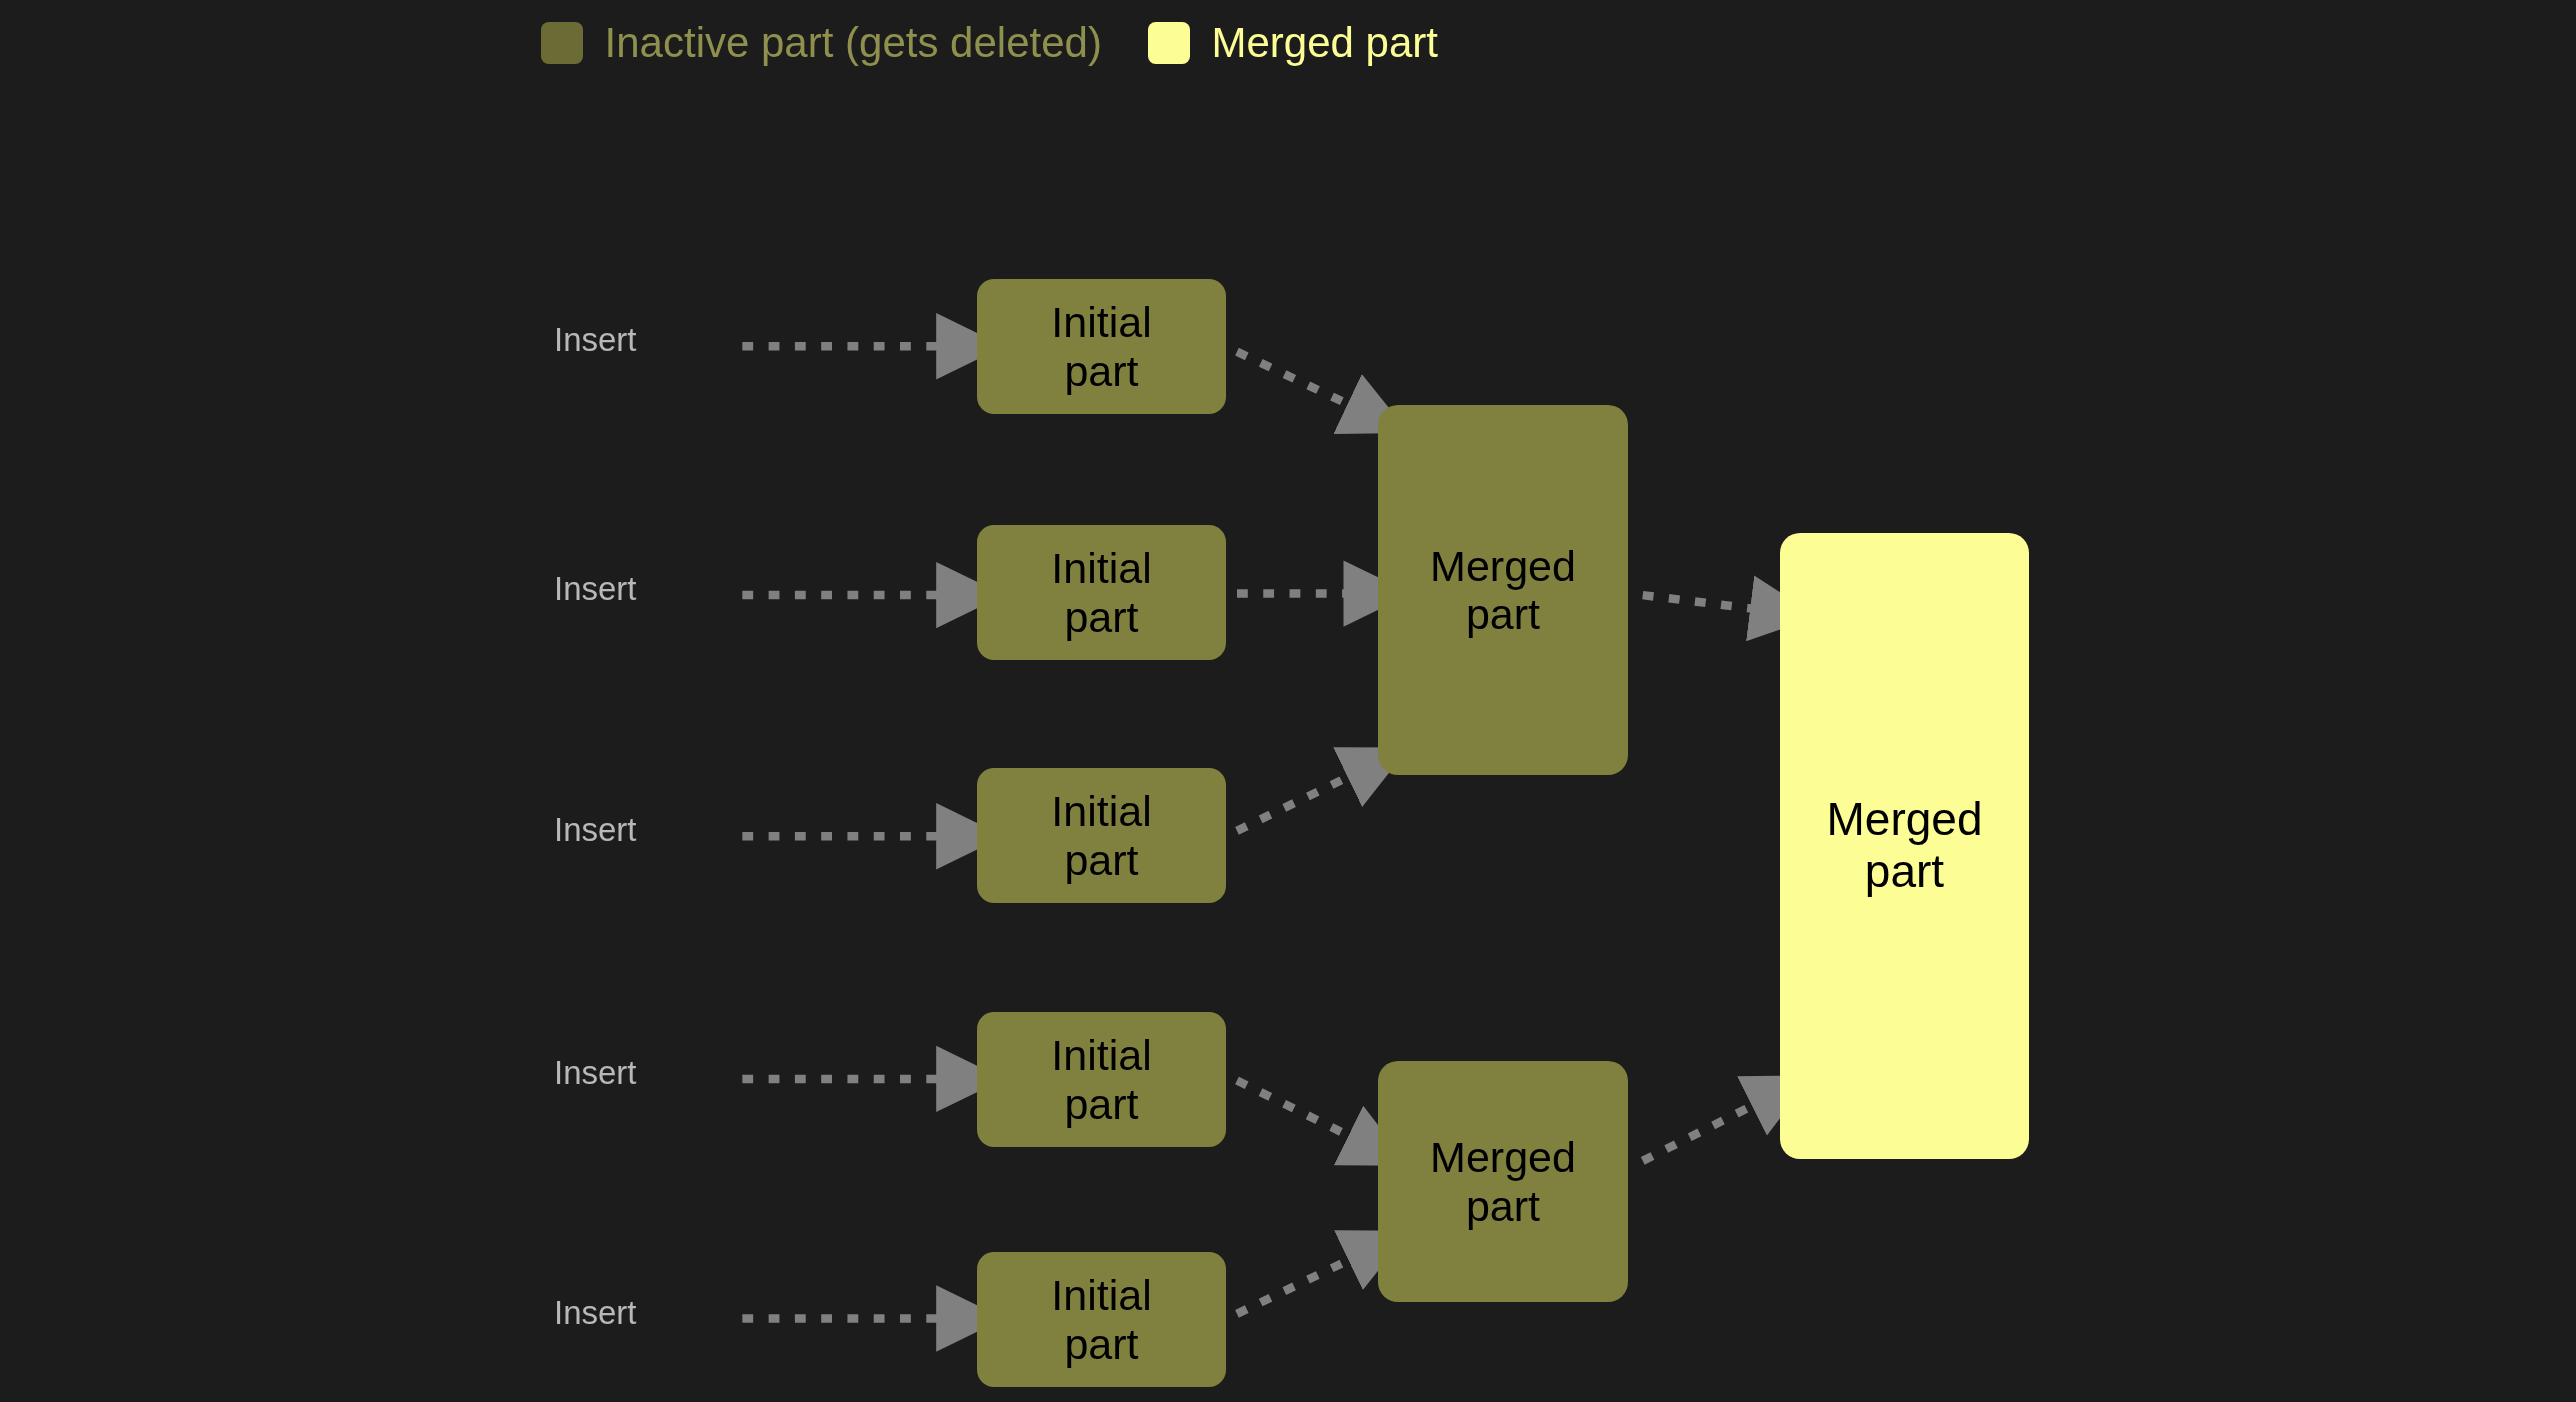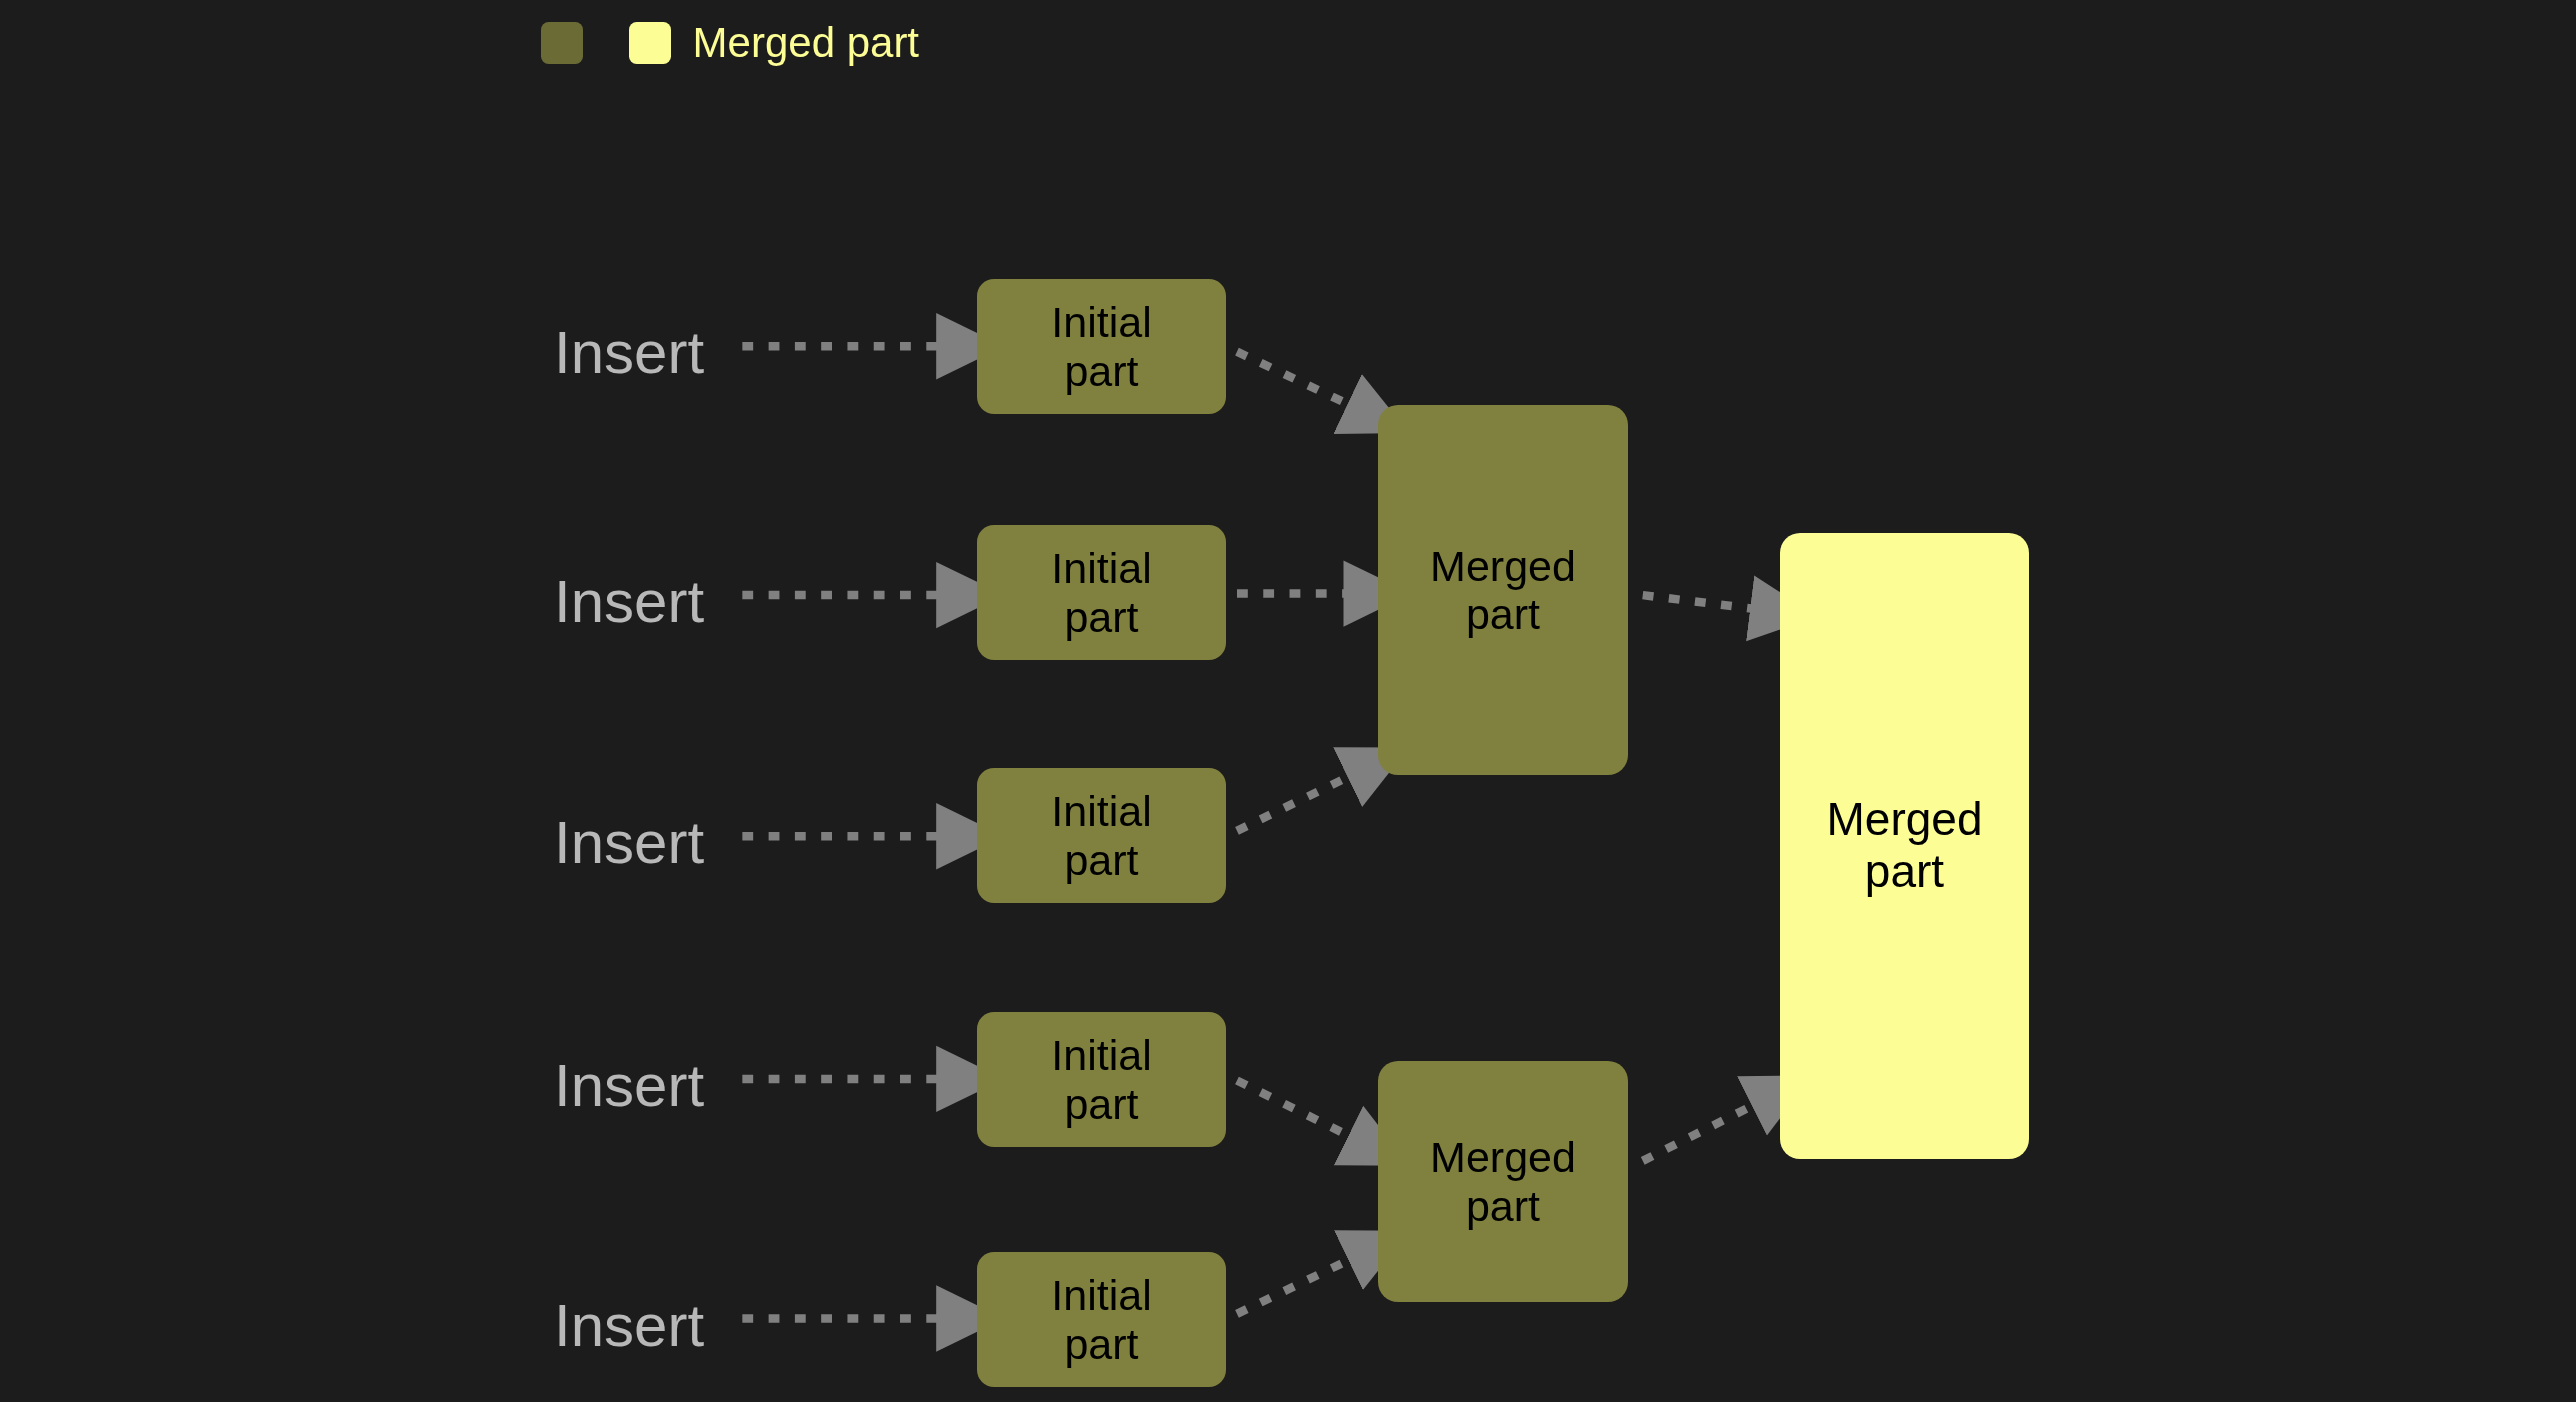--- a/index.html
+++ b/index.html
@@ -65,21 +65,21 @@
     padding: 3.1px 7.7px;
   }
   .node.inactive { background: #80803f; }
   .node.active   { background: #fdfd96; }
   .node-label { display: block; }
 
   
   .insert-label {
     position: absolute;
     color: #b8b8b8;
-    font-size: 60px;
+    font-size: 33px;
     line-height: 1;
     white-space: nowrap;
   }
 
   
   #arrows {
     position: absolute;
     left: 0;
     top: 0;
     width: 2576px;
@@ -88,20 +88,21 @@
   }
 </style>
 </head>
 <body>
 
 <div id="stage">
 
   <div class="legend">
     <div class="legend-item">
       <span class="legend-swatch inactive"></span>
+      <span class="legend-label inactive">Inactive part (gets deleted)</span>
     </div>
     <div class="legend-item">
       <span class="legend-swatch active"></span>
       <span class="legend-label active">Merged part</span>
     </div>
   </div>
 
   <svg id="arrows" viewBox="0 0 3332 1814" width="2576" height="1402">
     <defs>
       <marker id="ah" markerWidth="9" markerHeight="9" refX="2.2" refY="4.5" orient="auto" markerUnits="strokeWidth">

